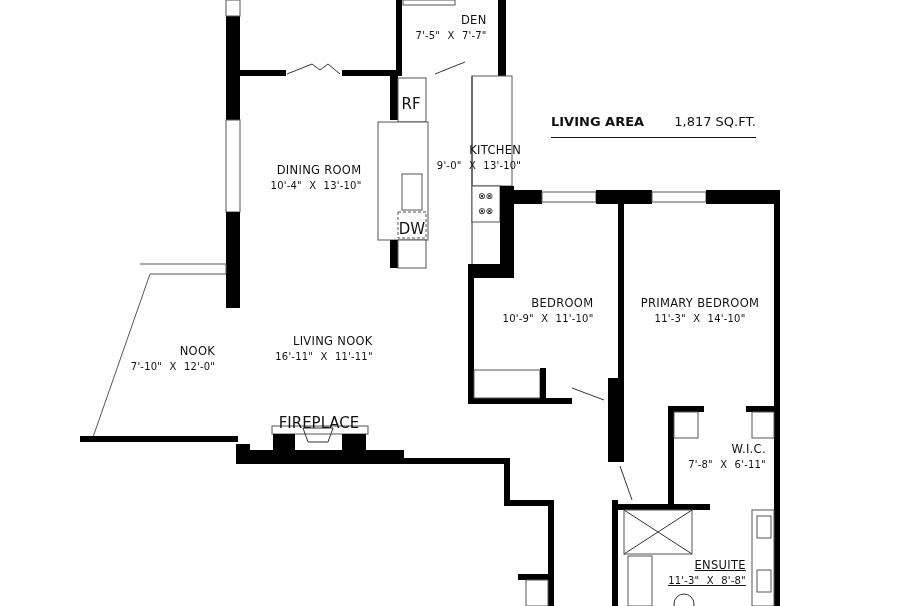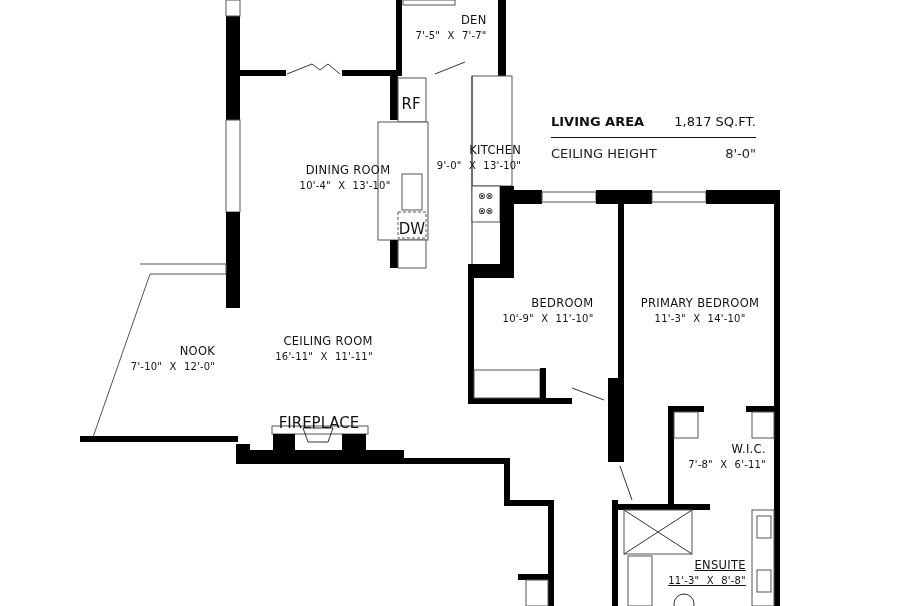--- a/index.html
+++ b/index.html
@@ -103,30 +103,30 @@
 </svg>
 
 <div class="lbl" style="left:451px; top:13px;">
   <div class="room-name">DEN</div>
   <div class="room-dim">7'-5" X 7'-7"</div>
 </div>
 <div class="lbl" style="left:431px; top:143px;margin-left:48px;">
   <div class="room-name">KITCHEN</div>
   <div class="room-dim">9'-0" X 13'-10"</div>
 </div>
-<div class="lbl" style="left:316px; top:163px;margin-left:29px;">
+<div class="lbl" style="left:316px; top:163px;">
   <div class="room-name">DINING ROOM</div>
   <div class="room-dim">10'-4" X 13'-10"</div>
 </div>
 <div class="lbl" style="left:173px; top:344px;">
   <div class="room-name">NOOK</div>
   <div class="room-dim">7'-10" X 12'-0"</div>
 </div>
 <div class="lbl" style="left:324px; top:334px;">
-  <div class="room-name">CEILING ROOM</div>
+  <div class="room-name">LIVING NOOK</div>
   <div class="room-dim">16'-11" X 11'-11"</div>
 </div>
 <div class="lbl" style="left:548px; top:296px;">
   <div class="room-name">BEDROOM</div>
   <div class="room-dim">10'-9" X 11'-10"</div>
 </div>
 <div class="lbl" style="left:700px; top:296px;">
   <div class="room-name">PRIMARY BEDROOM</div>
   <div class="room-dim">11'-3" X 14'-10"</div>
 </div>
@@ -141,17 +141,13 @@
 
 <div class="lbl small" style="left:319px; top:414px;">FIREPLACE</div>
 <div class="lbl small" style="left:411px; top:95px;">RF</div>
 <div class="lbl small" style="left:412px; top:220px;">DW</div>
 
 <div class="summary">
   <div class="row row1">
     <span>LIVING AREA</span>
     <span class="v">1,817 SQ.FT.</span>
   </div>
-  <div class="row row2">
-    <span>CEILING HEIGHT</span>
-    <span>8'-0"</span>
-  </div>
 </div>
 
 </body></html>

